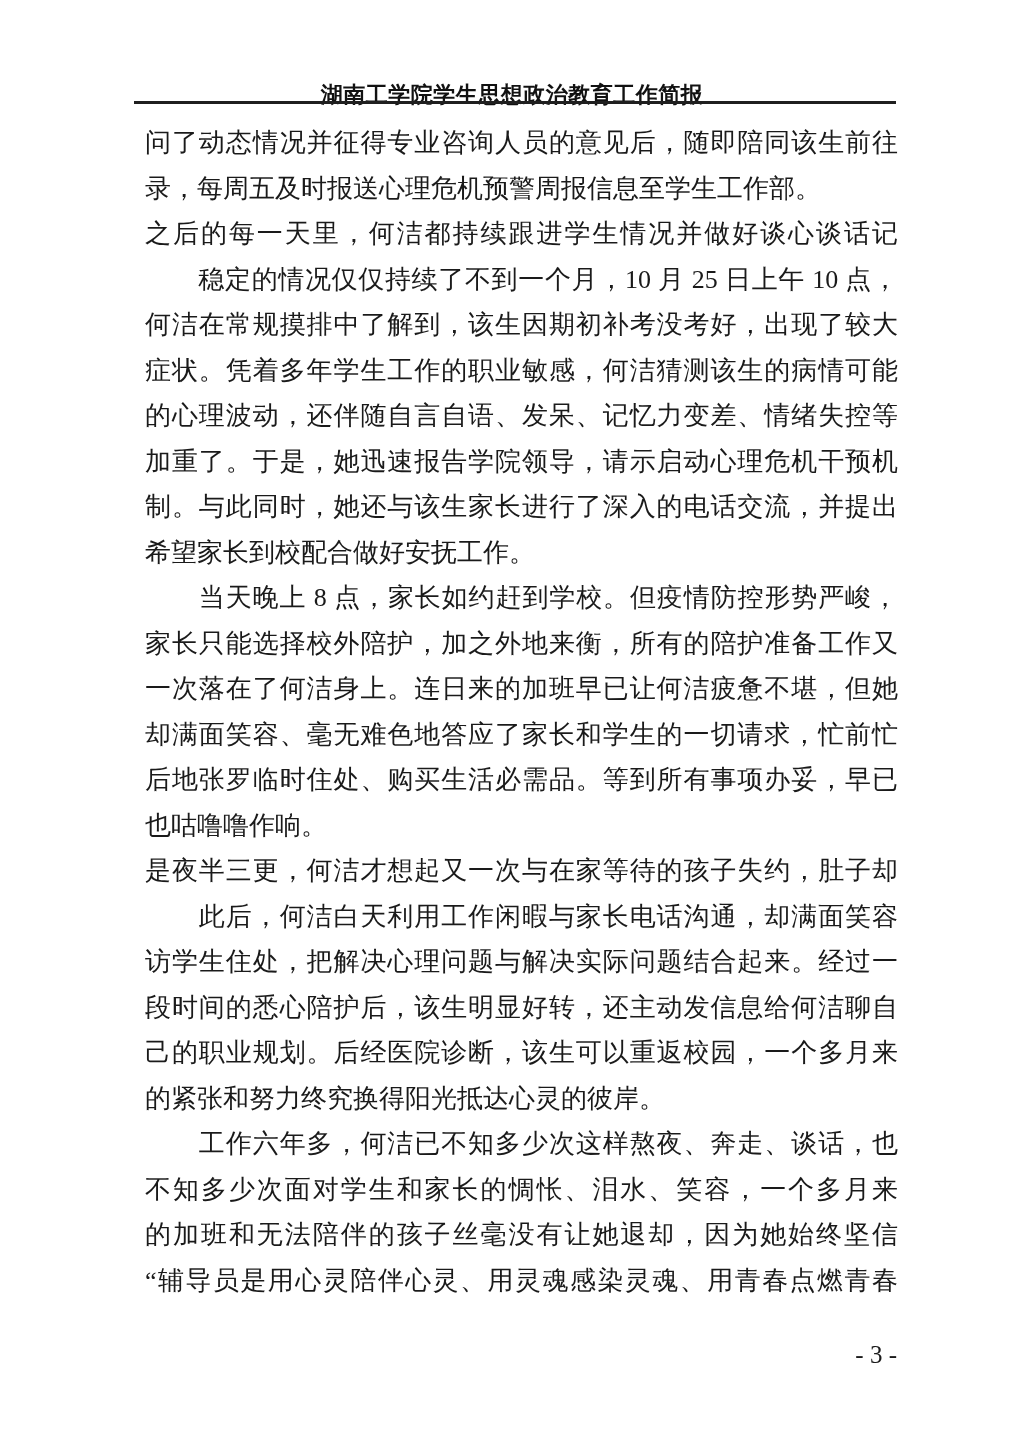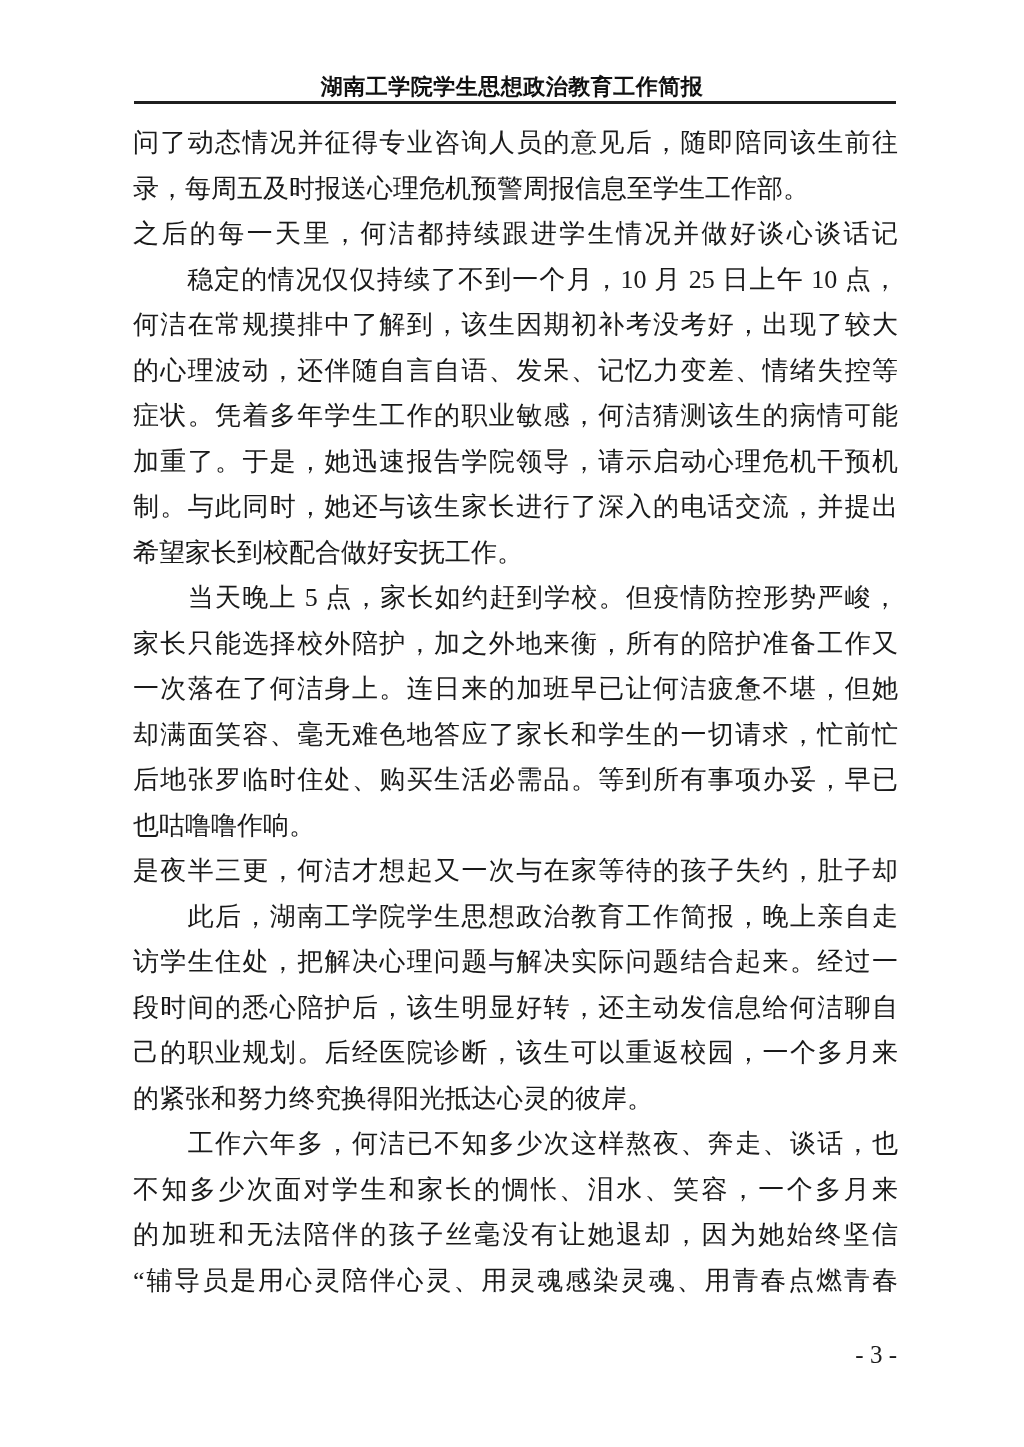--- a/index.html
+++ b/index.html
@@ -10,21 +10,21 @@
   .page {
     position: relative;
     width: 1024px;
     height: 1447px;
     background: #ffffff;
     overflow: hidden;
     font-family: "Liberation Serif", "DejaVu Serif", serif;
   }
   .header-title {
     position: absolute;
-    top: 72px;
+    top: 80px;
     left: 0;
     width: 100%;
     text-align: center;
     font-family: "Liberation Sans", "DejaVu Sans", sans-serif;
     font-weight: bold;
     font-size: 22px;
     letter-spacing: 0.5px;
     color: #111111;
   }
   .header-rule {
@@ -45,20 +45,21 @@
   }
   .paragraph {
     margin: 0;
     padding: 0;
   }
   .line {
     height: 45.5px;
     line-height: 45.5px;
     text-align: left;
     overflow: visible;
+    margin-left: 12px;
   }
   .line.justify {
     text-align: justify;
     text-align-last: justify;
   }
   .footer {
     position: absolute;
     top: 1341px;
     right: 127px;
     font-size: 25px;
@@ -74,37 +75,37 @@
   <div class="header-rule"></div>
   <div class="doc-body" id="doc-body">
       <div class="paragraph">
         <div class="line justify">问了动态情况并征得专业咨询人员的意见后，随即陪同该生前往</div>
         <div class="line">录，每周五及时报送心理危机预警周报信息至学生工作部。</div>
         <div class="line justify">之后的每一天里，何洁都持续跟进学生情况并做好谈心谈话记</div>
       </div>
       <div class="paragraph">
         <div class="line justify">　　稳定的情况仅仅持续了不到一个月，10 月 25 日上午 10 点，</div>
         <div class="line justify">何洁在常规摸排中了解到，该生因期初补考没考好，出现了较大</div>
+        <div class="line justify">症状。凭着多年学生工作的职业敏感，何洁猜测该生的病情可能</div>
         <div class="line justify">的心理波动，还伴随自言自语、发呆、记忆力变差、情绪失控等</div>
-        <div class="line justify">症状。凭着多年学生工作的职业敏感，何洁猜测该生的病情可能</div>
         <div class="line justify">加重了。于是，她迅速报告学院领导，请示启动心理危机干预机</div>
         <div class="line justify">制。与此同时，她还与该生家长进行了深入的电话交流，并提出</div>
         <div class="line">希望家长到校配合做好安抚工作。</div>
       </div>
       <div class="paragraph">
-        <div class="line justify">　　当天晚上 5 点，家长如约赶到学校。但疫情防控形势严峻，</div>
+        <div class="line justify">　　当天晚上 8 点，家长如约赶到学校。但疫情防控形势严峻，</div>
         <div class="line justify">家长只能选择校外陪护，加之外地来衡，所有的陪护准备工作又</div>
         <div class="line justify">一次落在了何洁身上。连日来的加班早已让何洁疲惫不堪，但她</div>
         <div class="line justify">却满面笑容、毫无难色地答应了家长和学生的一切请求，忙前忙</div>
         <div class="line justify">后地张罗临时住处、购买生活必需品。等到所有事项办妥，早已</div>
         <div class="line">也咕噜噜作响。</div>
         <div class="line justify">是夜半三更，何洁才想起又一次与在家等待的孩子失约，肚子却</div>
       </div>
       <div class="paragraph">
-        <div class="line justify">　　此后，湖南工学院学生思想政治教育工作简报，晚上亲自走</div>
+        <div class="line justify">　　此后，何洁白天利用工作闲暇与家长电话沟通，却满面笑容</div>
         <div class="line justify">访学生住处，把解决心理问题与解决实际问题结合起来。经过一</div>
         <div class="line justify">段时间的悉心陪护后，该生明显好转，还主动发信息给何洁聊自</div>
         <div class="line justify">己的职业规划。后经医院诊断，该生可以重返校园，一个多月来</div>
         <div class="line">的紧张和努力终究换得阳光抵达心灵的彼岸。</div>
       </div>
       <div class="paragraph">
         <div class="line justify">　　工作六年多，何洁已不知多少次这样熬夜、奔走、谈话，也</div>
         <div class="line justify">不知多少次面对学生和家长的惆怅、泪水、笑容，一个多月来</div>
         <div class="line justify">的加班和无法陪伴的孩子丝毫没有让她退却，因为她始终坚信</div>
         <div class="line justify">“辅导员是用心灵陪伴心灵、用灵魂感染灵魂、用青春点燃青春</div>

